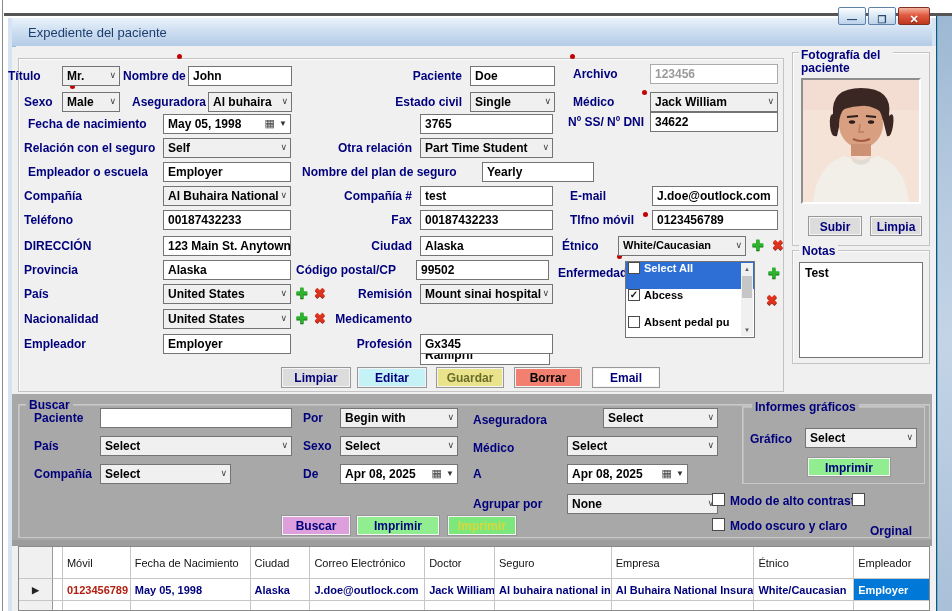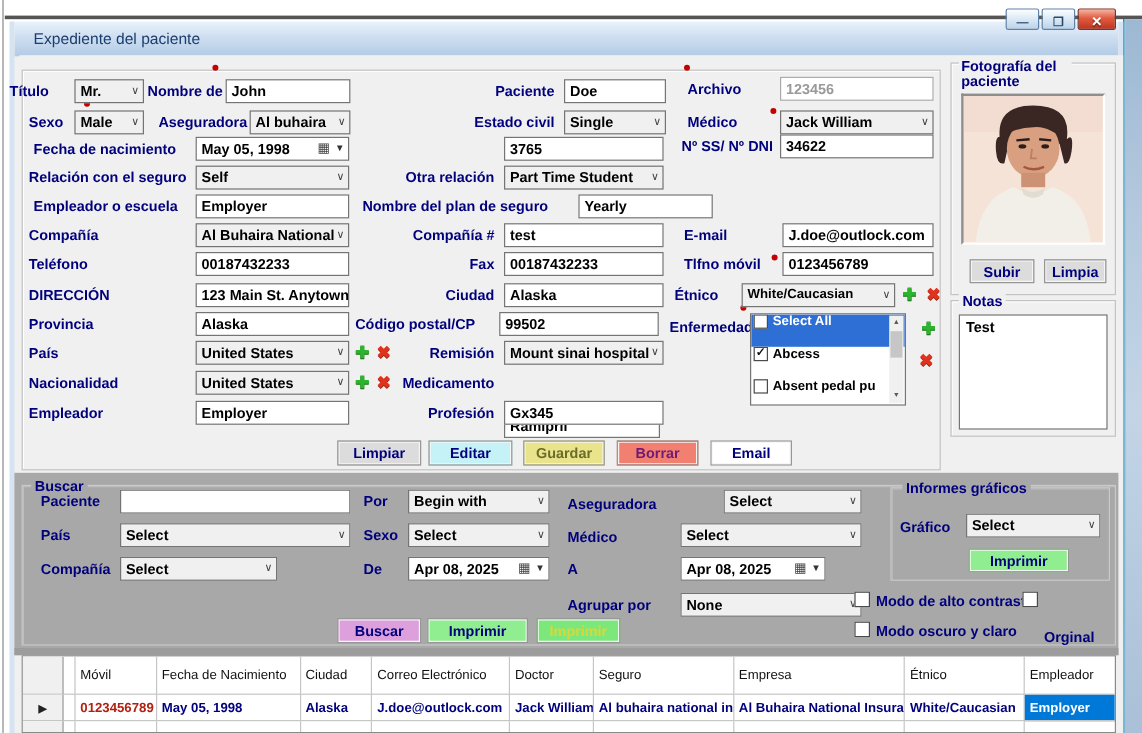--- a/index.html
+++ b/index.html
@@ -238,21 +238,21 @@
       <div class="sthumb"></div>
       <div class="sarw" style="bottom:0;">▼</div>
     </div>
   </div>
   <span class="ico ico-add" style="left:768px;top:266px;">✚</span>
   <span class="ico ico-del" style="left:766px;top:293px;">✖</span>
 
   <div class="btn" style="left:281px;top:367px;width:70px;">Limpiar</div>
   <div class="btn" style="left:357px;top:367px;width:70px;background:#c5f2f7;">Editar</div>
   <div class="btn" style="left:436px;top:367px;width:68px;background:#e9e48b;color:#6b6b2a;">Guardar</div>
-  <div class="btn" style="left:514px;top:367px;width:68px;background:#f28070;color:#701a75;">Borrar</div>
+  <div class="btn" style="left:514px;top:367px;width:68px;background:#f28070;color:#000000;">Borrar</div>
   <div class="btn" style="left:592px;top:367px;width:68px;background:#fff;">Email</div>
 
   <div class="grp" style="left:792px;top:52px;width:138px;height:194px;"></div>
   <div class="lbl" style="left:799px;top:49px;background:#f0f0f0;padding:0 2px;line-height:13px;"><span style="display:inline-block;width:90px;white-space:normal;">Fotografía del paciente</span></div>
   <div class="photo-frame">
     <svg width="116" height="122" viewBox="0 0 116 122">
       <rect x="0" y="0" width="116" height="122" fill="#f6e3d8"></rect>
       <rect x="0" y="0" width="116" height="30" fill="#f3ddd2"></rect>
       <path d="M30 34 Q28 8 58 8 Q90 8 86 36 Q92 30 90 46 Q88 58 84 56 L80 40 Q60 30 38 38 L34 56 Q28 58 27 46 Q26 34 30 34 Z" fill="#3a2723"></path>
       <ellipse cx="58" cy="44" rx="22" ry="24" fill="#d89f80"></ellipse>

